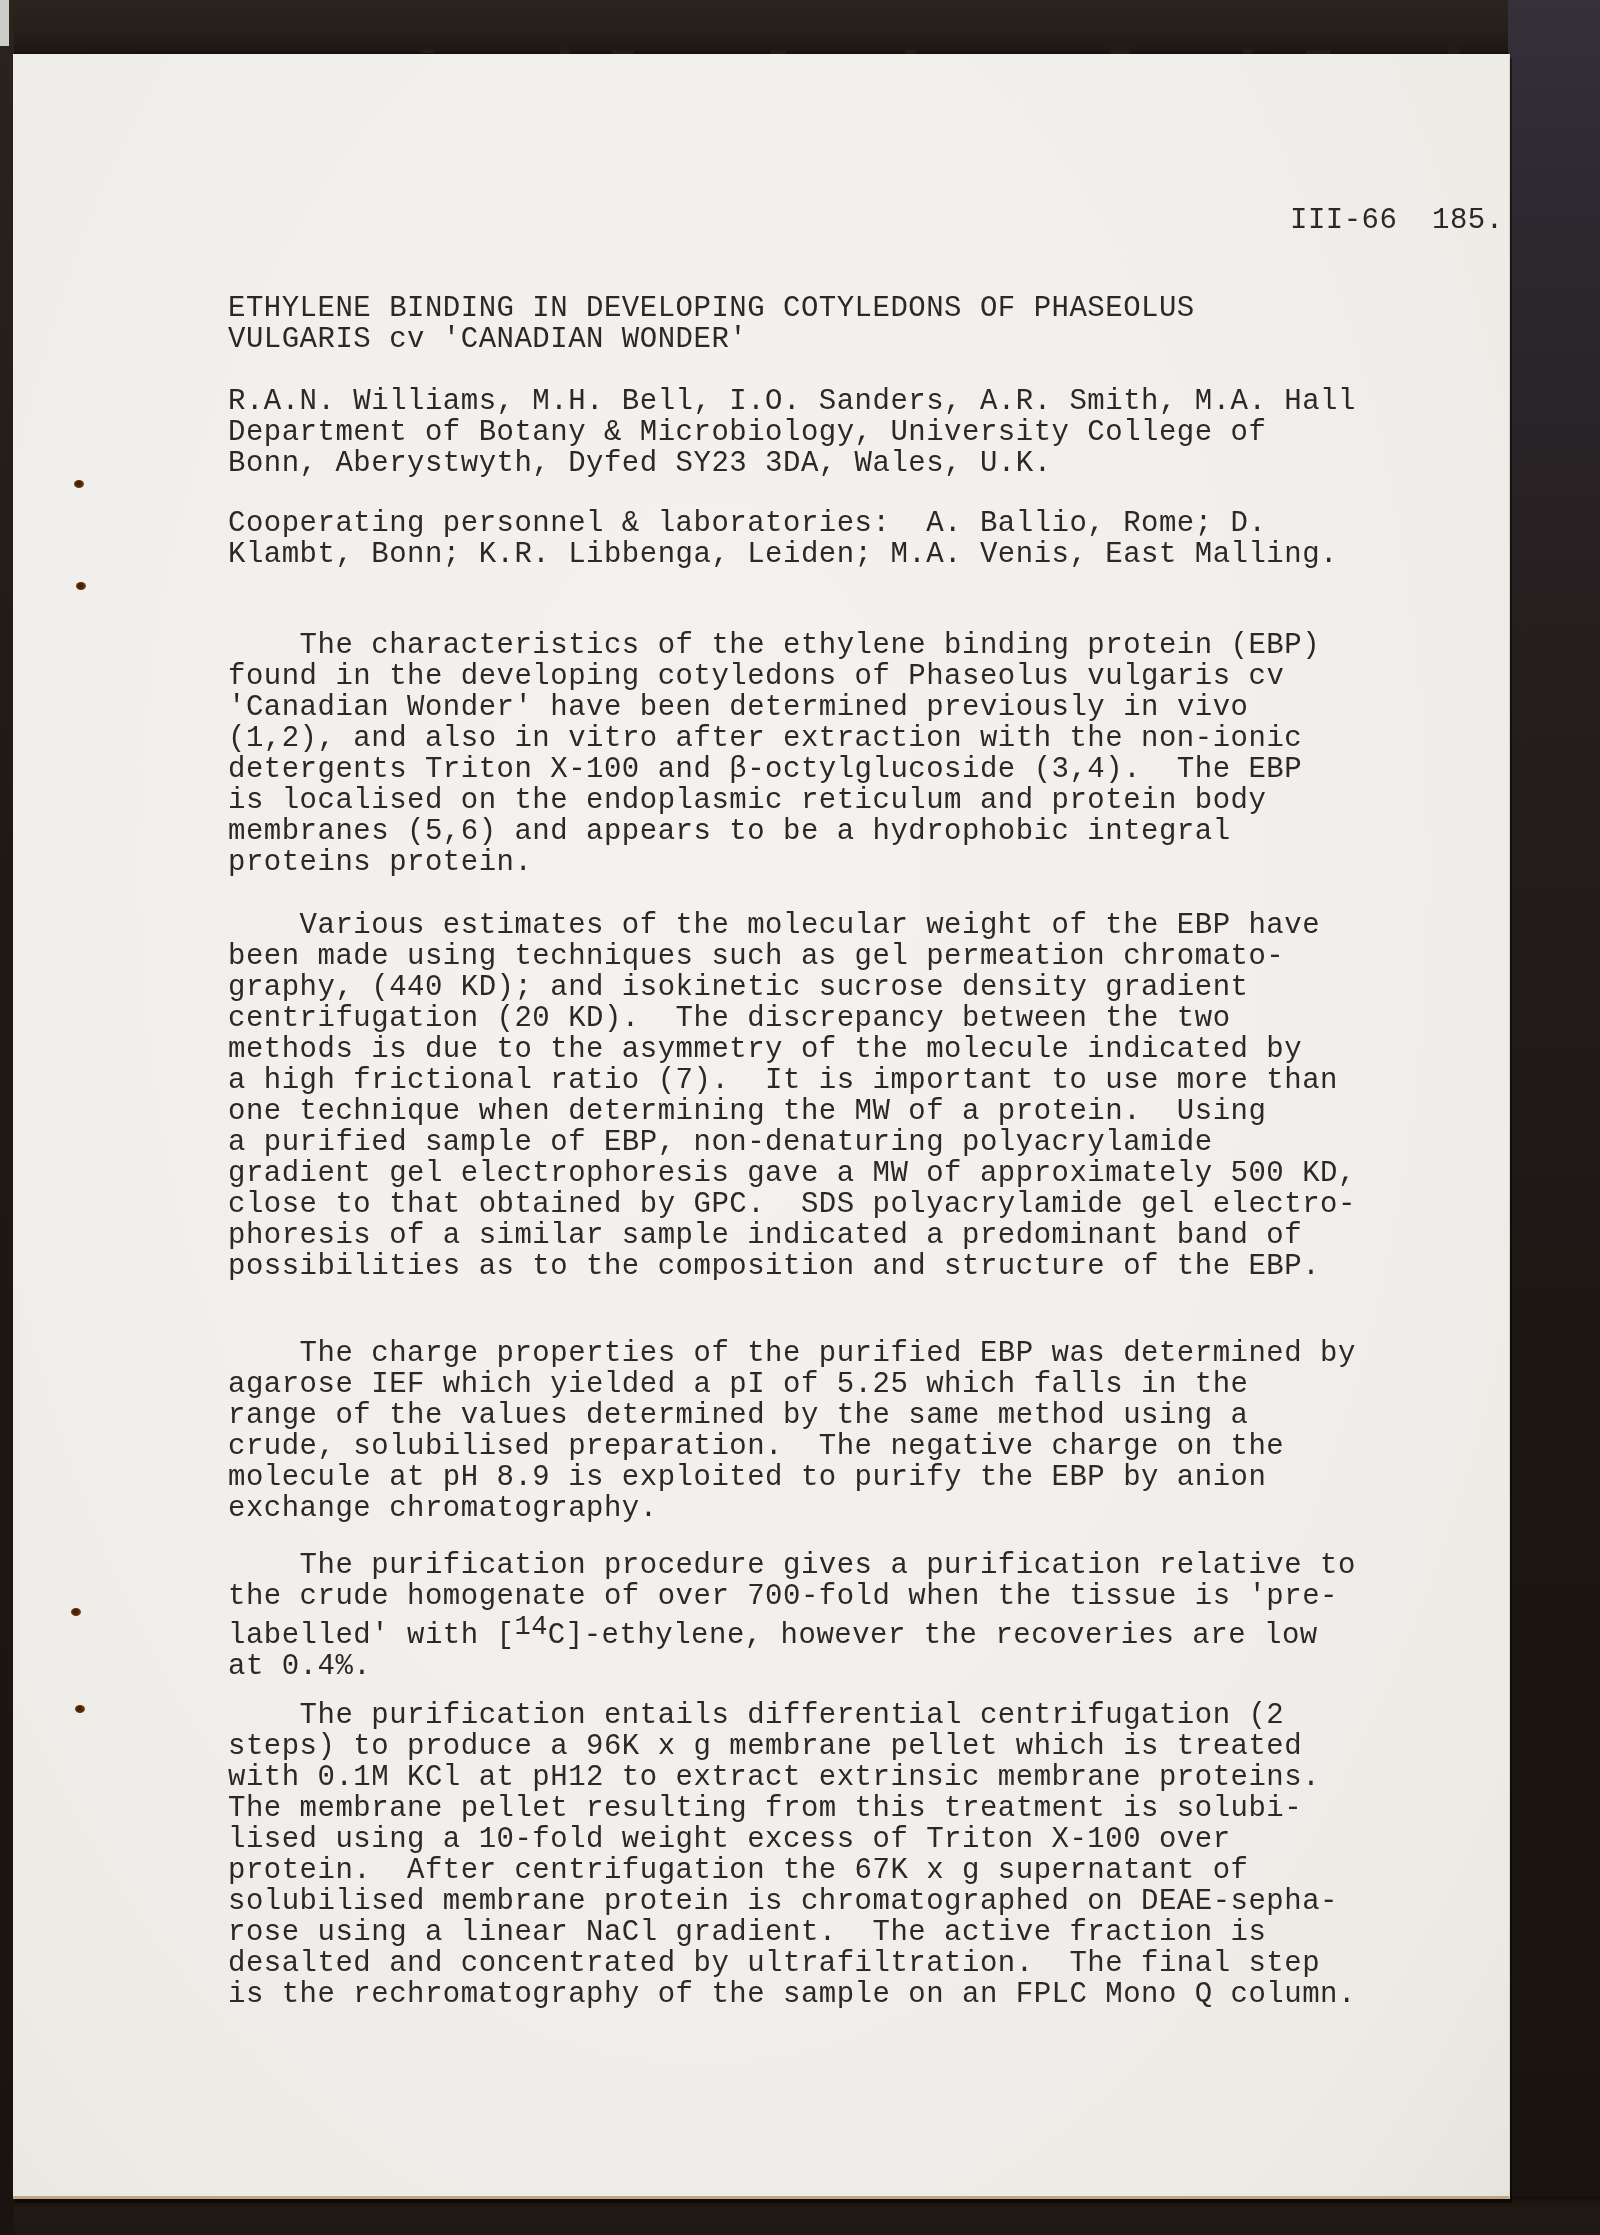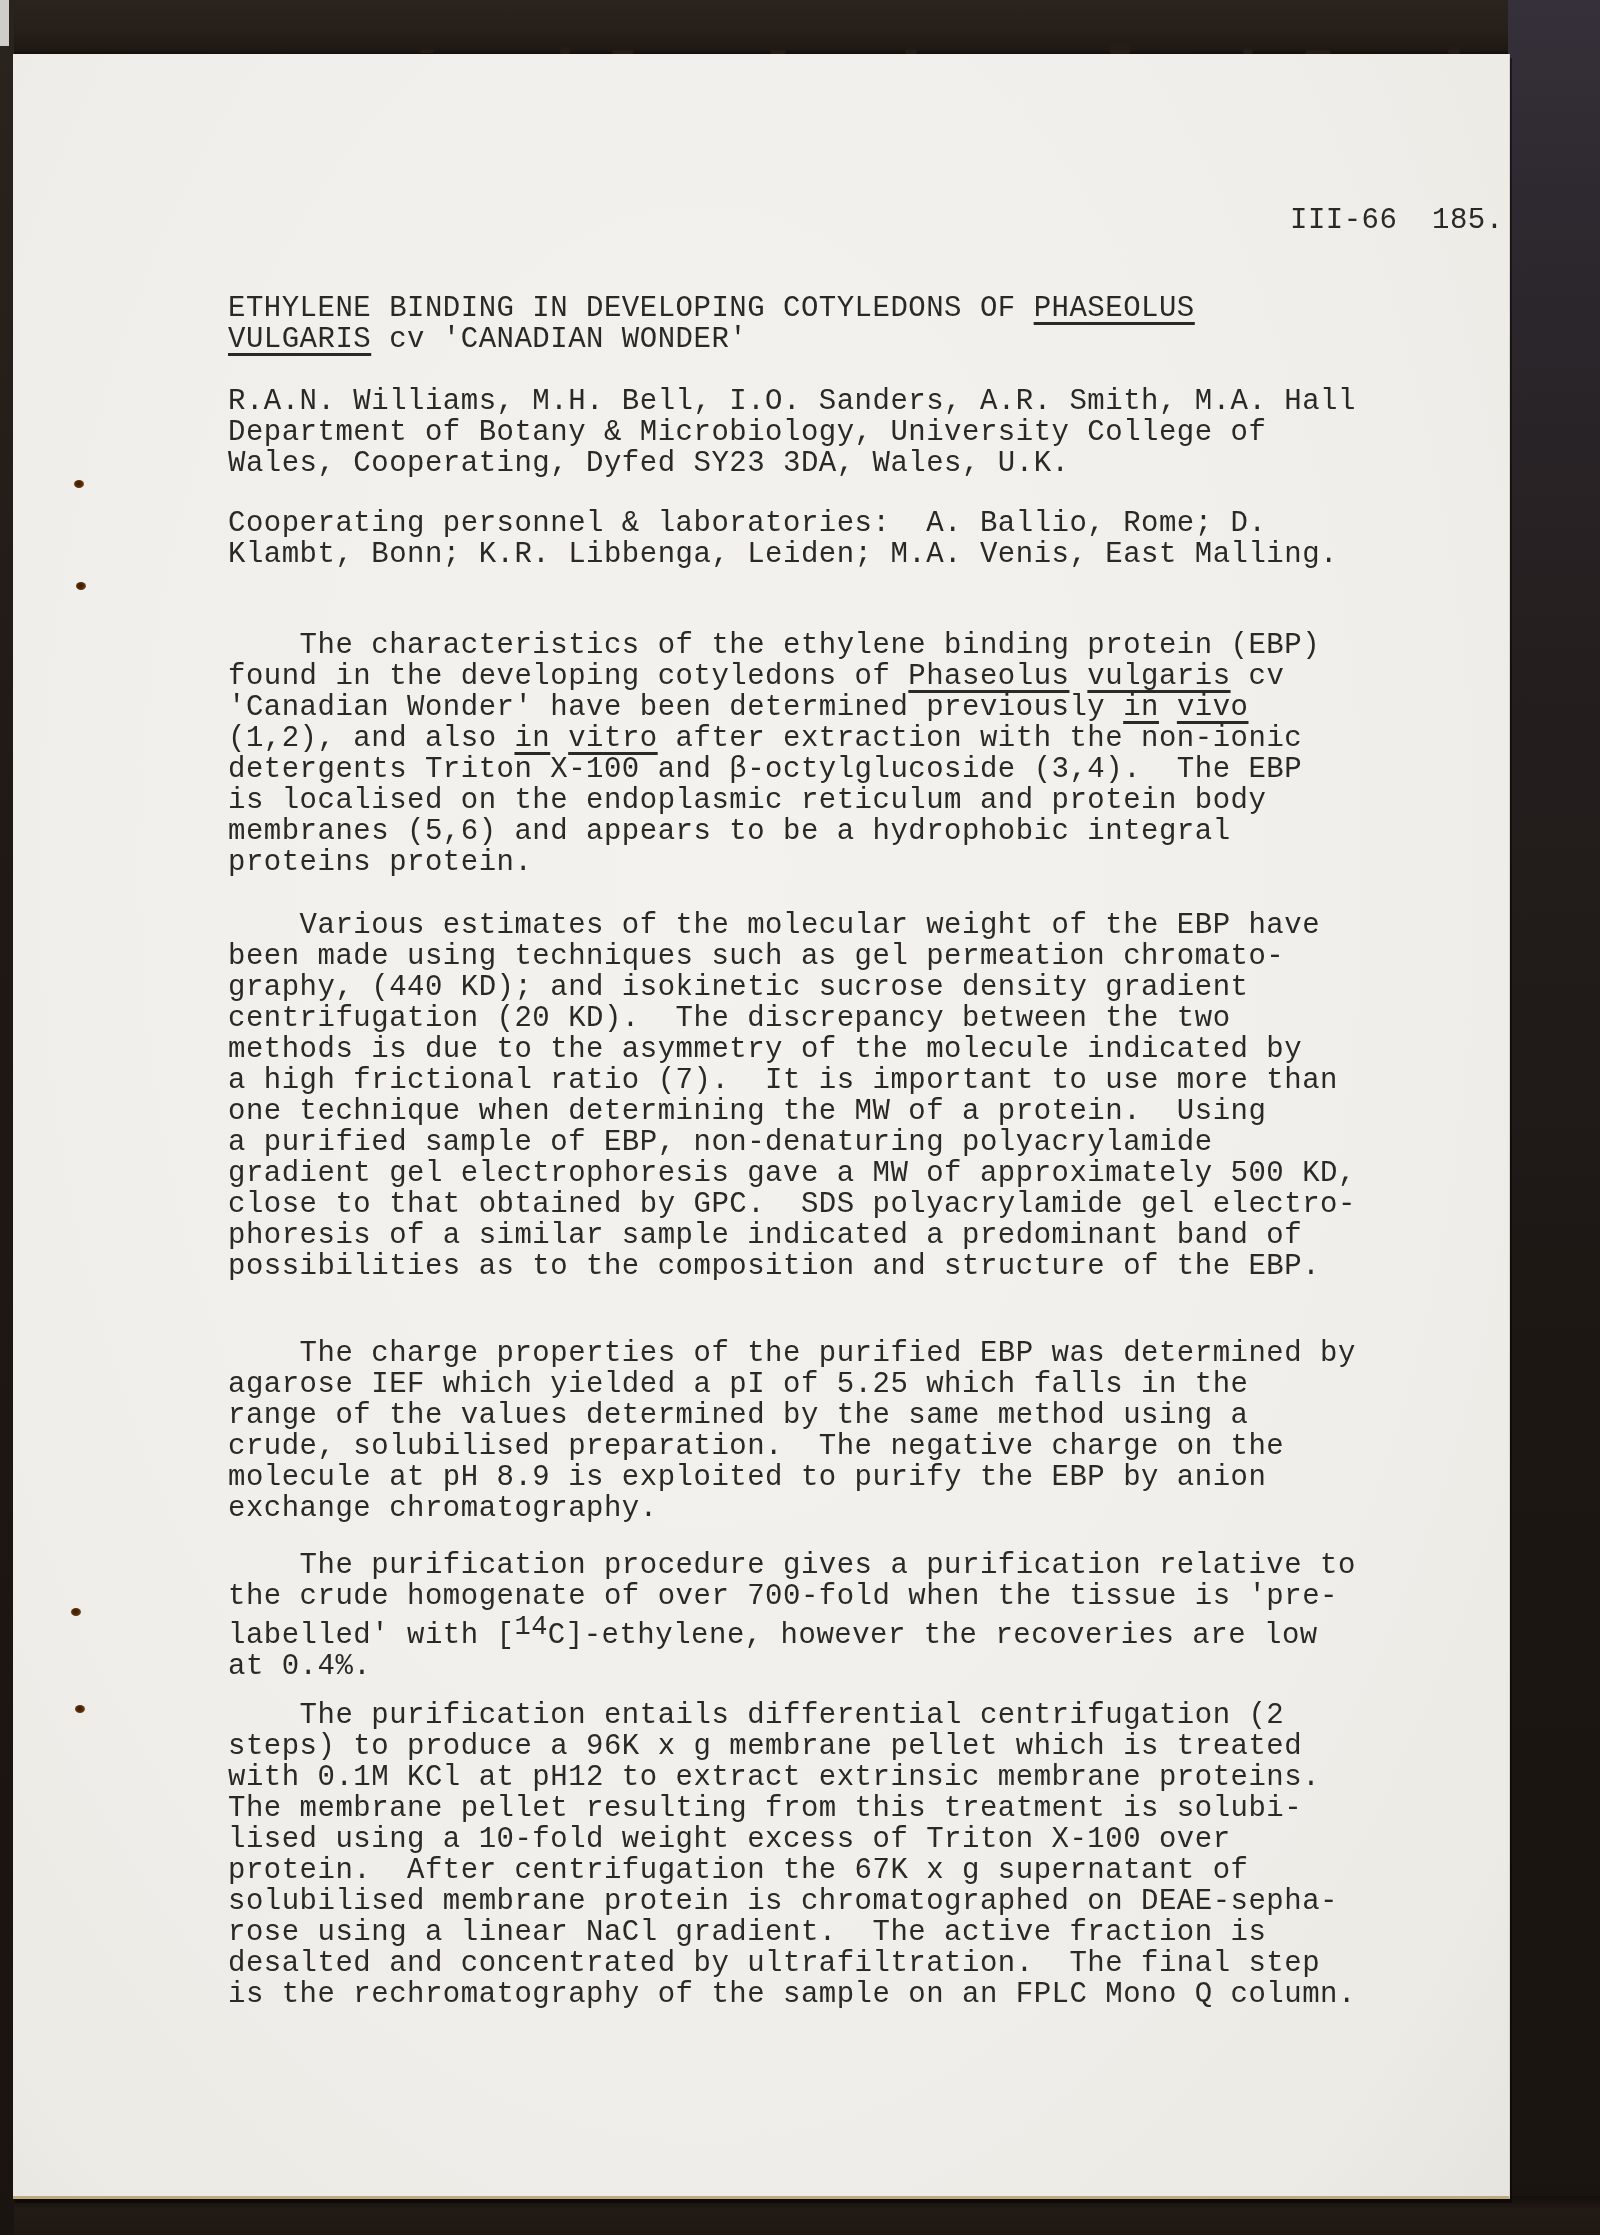--- a/index.html
+++ b/index.html
@@ -57,21 +57,20 @@
     color: #2b2926;
   }
   .block { position: absolute; left: 215px; }
   .header-row { position: absolute; top: 151px; left: 0; width: 1496px; height: 31px; }
   .header-row .series { position: absolute; left: 1277px; }
   .header-row .pagenum { position: absolute; left: 1419px; }
   .header-row span {
     font-size: 29px; line-height: 31px; letter-spacing: 0.5px; color: #2b2926; white-space: pre;
   }
   .ul {
-    text-decoration: underline;
     text-decoration-thickness: 2.5px;
     text-underline-offset: 6px;
   }
   .sup { font-size: 27px; vertical-align: 9px; }
   .stain-dot {
     position: absolute; width: 10px; height: 8px; border-radius: 50%;
     background: radial-gradient(circle at 45% 45%, #331a06 0%, #5e3009 55%, #b06a20 100%);
   }
   .edge-debris { position: absolute; background: #241c16; border-radius: 2px; }
 </style>
@@ -93,21 +92,21 @@
     </div>
 
     <div class="block" style="top:239px">
         <div class="line"><span>ETHYLENE BINDING IN DEVELOPING COTYLEDONS OF </span><span class="ul">PHASEOLUS</span></div>
         <div class="line"><span class="ul">VULGARIS</span><span> cv 'CANADIAN WONDER'</span></div>
       </div>
 
     <div class="block" style="top:332px">
         <div class="line"><span>R.A.N. Williams, M.H. Bell, I.O. Sanders, A.R. Smith, M.A. Hall</span></div>
         <div class="line"><span>Department of Botany &amp; Microbiology, University College of</span></div>
-        <div class="line"><span>Wales, Cooperating, Dyfed SY23 3DA, Wales, U.K.</span></div>
+        <div class="line"><span>Bonn, Aberystwyth, Dyfed SY23 3DA, Wales, U.K.</span></div>
       </div>
 
     <div class="block" style="top:454px">
         <div class="line"><span>Cooperating personnel &amp; laboratories:  A. Ballio, Rome; D.</span></div>
         <div class="line"><span>Klambt, Bonn; K.R. Libbenga, Leiden; M.A. Venis, East Malling.</span></div>
       </div>
 
     <div class="block" style="top:576px">
         <div class="line"><span>    The characteristics of the ethylene binding protein (EBP)</span></div>
         <div class="line"><span>found in the developing cotyledons of </span><span class="ul">Phaseolus</span><span> </span><span class="ul">vulgaris</span><span> cv</span></div>

